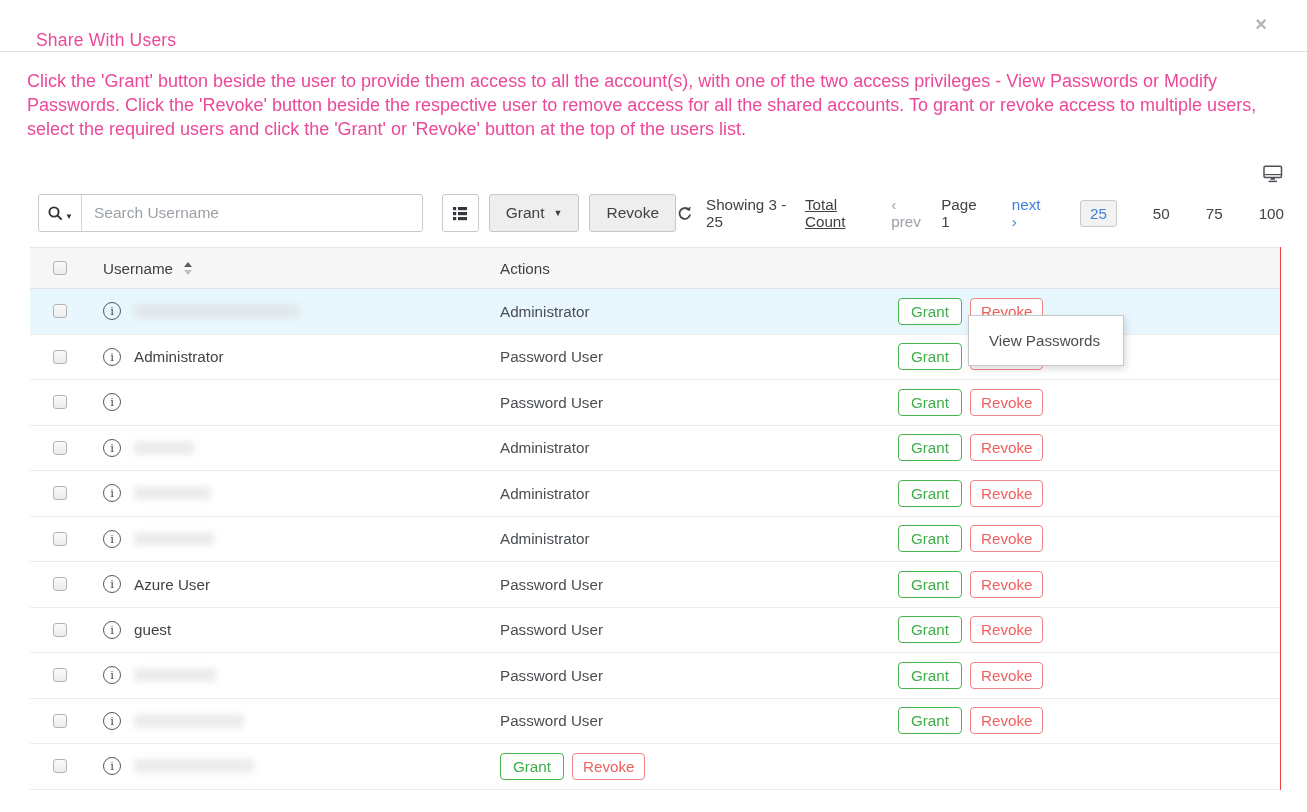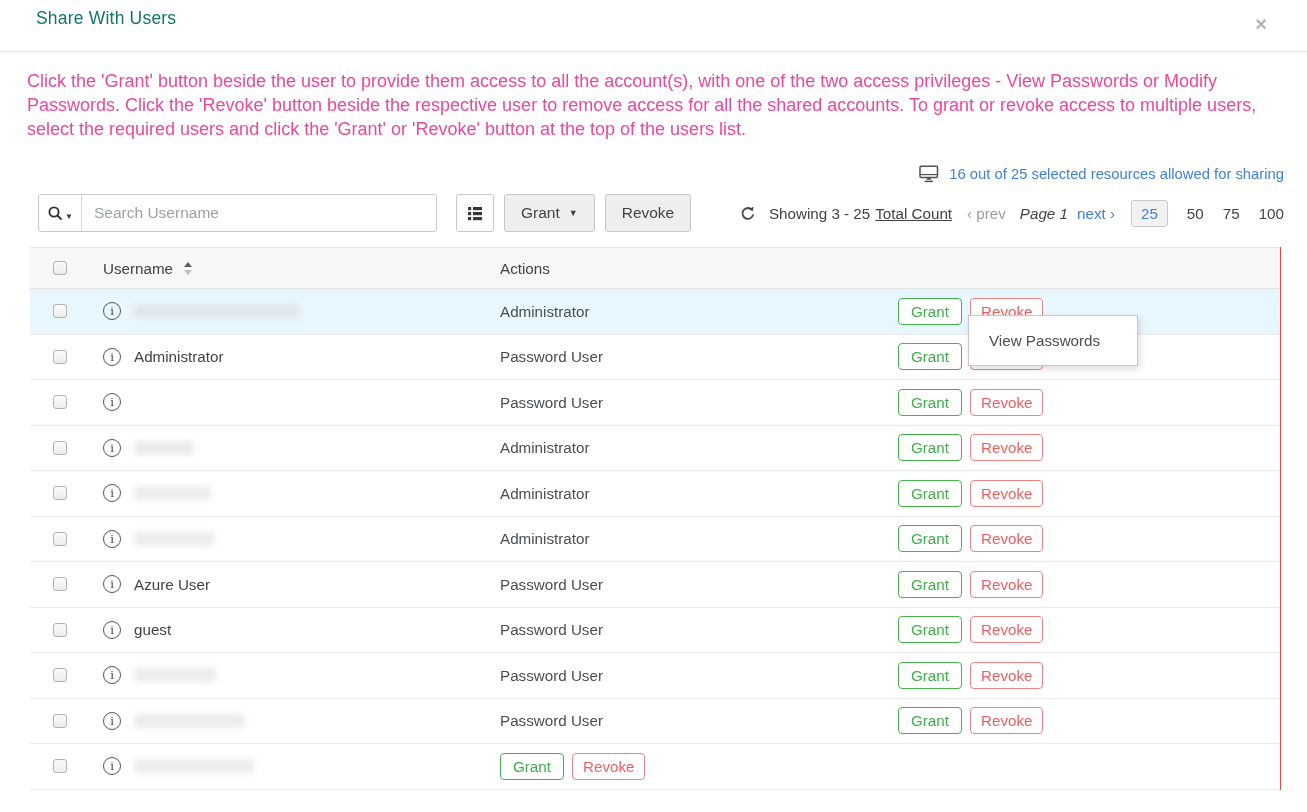--- a/index.html
+++ b/index.html
@@ -1,21 +1,21 @@
 <!DOCTYPE html>
 <html><head>
 <meta charset="utf-8">
 <style>
   * { margin:0; padding:0; box-sizing:border-box; }
   html,body { width:1307px; height:812px; background:#fff; overflow:hidden;
     font-family:"Liberation Sans", sans-serif; color:#3f4346; position:relative; }
 
   
   .dlg-header { height:52px; border-bottom:1px solid #e2e2e2; position:relative; }
-  .dlg-title { position:absolute; left:36px; top:8px; font-size:17.5px; color:#0f766e; letter-spacing:.2px;text-align:right; }
+  .dlg-title { position:absolute; left:36px; top:30px; font-size:17.5px; color:#ec4899; letter-spacing:.2px;text-align:right; }
   .dlg-close { position:absolute; right:40px; top:14px; font-size:20px; color:#b3b3b3; cursor:pointer; line-height:20px; font-weight:bold; }
 
   
   .desc { margin:17px 32px 0 27px; font-size:18px; line-height:24px; color:#ec4899; }
 
   
   .share-link-row { margin-top:22px; height:22px; display:flex; justify-content:flex-end; align-items:center; padding-right:23px; gap:9px; }
   .share-link { color:#3f81da; font-size:14.8px; cursor:pointer; }
 
   
@@ -28,24 +28,24 @@
   .list-btn { margin-left:19px; width:38px; height:38px; border:1px solid #c9c9c9; border-radius:3px; background:#fff; display:flex; align-items:center; justify-content:center; cursor:pointer; }
   .gray-btn { margin-left:10px; height:38px; border:1px solid #c6c6c6; border-radius:3px; background:#eeeeee; font-size:15.5px; color:#3f4346; padding:0 16px; display:flex; align-items:center; gap:9px; cursor:pointer; font-family:"Liberation Sans",sans-serif; }
   .btn-caret { font-size:9px; color:#3a3e42; }
 
   .pager { margin-left:auto; display:flex; align-items:center; font-size:15.2px; color:#3f4346; }
   .refresh-ic { margin-right:13px; cursor:pointer; display:flex; }
   .showing { margin-right:5px; }
   .total-count { text-decoration:underline; cursor:pointer; margin-right:15px; }
   .prev { color:#9aa0a5; margin-right:14px; cursor:default; }
   .chev { font-size:15px; }
-  .pageno { margin-right:9px;font-style:italic; }
+  .pageno { margin-right:26px; }
   .next { color:#3f81da; margin-right:16px; cursor:pointer; }
   .sizes { display:flex; align-items:center; gap:19px; }
-  .size-opt { cursor:pointer; color:#3f4346; }
+  .size-opt { cursor:pointer; color:#3f4346;margin-left:17px; }
   .size-opt.selected { color:#3f81da; background:#f2f2f2; border:1px solid #c9c9c9; border-radius:3px; padding:4px 9px; }
 
   
   .table { margin:15px 26px 0 30px; width:1251px; border-right:1px solid #ef4444; }
   .thead { display:flex; align-items:center; height:42px; background:#f7f7f7; border-top:1px solid #e6e6e6; border-bottom:1px solid #e3e3e3; font-size:15.2px; color:#3f4346; }
   .trow { display:flex; align-items:center; height:45.5px; border-bottom:1px solid #ececec; background:#fff; font-size:15.2px; }
   .trow.hl { background:#e8f6fd; }
   .col-check { flex:0 0 73px; display:flex; align-items:center; padding-left:23px; }
   .col-user-h { flex:0 0 397px; display:flex; align-items:center; }
   .col-role-h { flex:0 0 398px; display:flex; align-items:center; }
@@ -60,41 +60,40 @@
 
   .sort { display:inline-flex; flex-direction:column; gap:3px; margin-left:11px; cursor:pointer; }
   .tri-up { width:0; height:0; border-left:4.5px solid transparent; border-right:4.5px solid transparent; border-bottom:5px solid #bdbfc1; }
   .tri-down { width:0; height:0; border-left:4.5px solid transparent; border-right:4.5px solid transparent; border-top:5px solid #bdbfc1; }
   .tri-up.dark { border-bottom-color:#5a5e62; }
 
   .btn-grant { height:27px; padding:0 12px; border:1px solid #46b44b; border-radius:4px; background:#fff; color:#3fae49; font-size:15.2px; cursor:pointer; font-family:"Liberation Sans",sans-serif; }
   .btn-revoke { height:27px; padding:0 10px; border:1px solid #ef8383; border-radius:4px; background:#fff; color:#ef5f5f; font-size:15.2px; cursor:pointer; font-family:"Liberation Sans",sans-serif; }
 
   
-  .action-menu { position:absolute; left:968px; top:315px; width:170px; background:#fff; border:1px solid #c8c8c8; box-shadow:2px 3px 7px rgba(0,0,0,.14); z-index:10; padding:5px 0; }
+  .action-menu { position:absolute; left:968px; top:315px; width:156px; background:#fff; border:1px solid #c8c8c8; box-shadow:2px 3px 7px rgba(0,0,0,.14); z-index:10; padding:5px 0; }
   .action-menu .mi { padding:11px 20px; font-size:15.2px; color:#4a4e52; cursor:pointer; white-space:nowrap; }
 </style>
 </head>
 <body>
 
 <div class="dlg-header">
   <div class="dlg-title">Share With Users</div>
   <div class="dlg-close">×</div>
 </div>
 
 <div class="desc">Click the 'Grant' button beside the user to provide them access to all the account(s), with one of the two access privileges - View Passwords or Modify Passwords. Click the 'Revoke' button beside the respective user to remove access for all the shared accounts. To grant or revoke access to multiple users, select the required users and click the 'Grant' or 'Revoke' button at the top of the users list.</div>
 
 <div class="share-link-row">
   <svg width="21" height="18" viewBox="0 0 21 18">
     <rect x="1" y="1.2" width="17.5" height="11.3" rx="1.2" fill="none" stroke="#4e5257" stroke-width="1.5"></rect>
     <line x1="1.5" y1="9.6" x2="18" y2="9.6" stroke="#4e5257" stroke-width="1.2"></line>
     <path d="M8.2 12.7 h3.2 l0.9 2 h-5 z" fill="#4e5257"></path>
     <line x1="5.6" y1="16.4" x2="14" y2="16.4" stroke="#4e5257" stroke-width="1.5"></line>
   </svg>
-  <span class="share-link">16 out of 25 selected resources allowed for sharing</span>
 </div>
 
 <div class="toolbar">
   <div class="search-group">
     <span class="search-icon-cell">
       <svg width="17" height="17" viewBox="0 0 17 17">
         <circle cx="7" cy="7" r="4.6" fill="none" stroke="#2f3336" stroke-width="1.9"></circle>
         <line x1="10.6" y1="10.6" x2="14.6" y2="14.6" stroke="#2f3336" stroke-width="2"></line>
       </svg>
       <span class="search-caret">▼</span>

